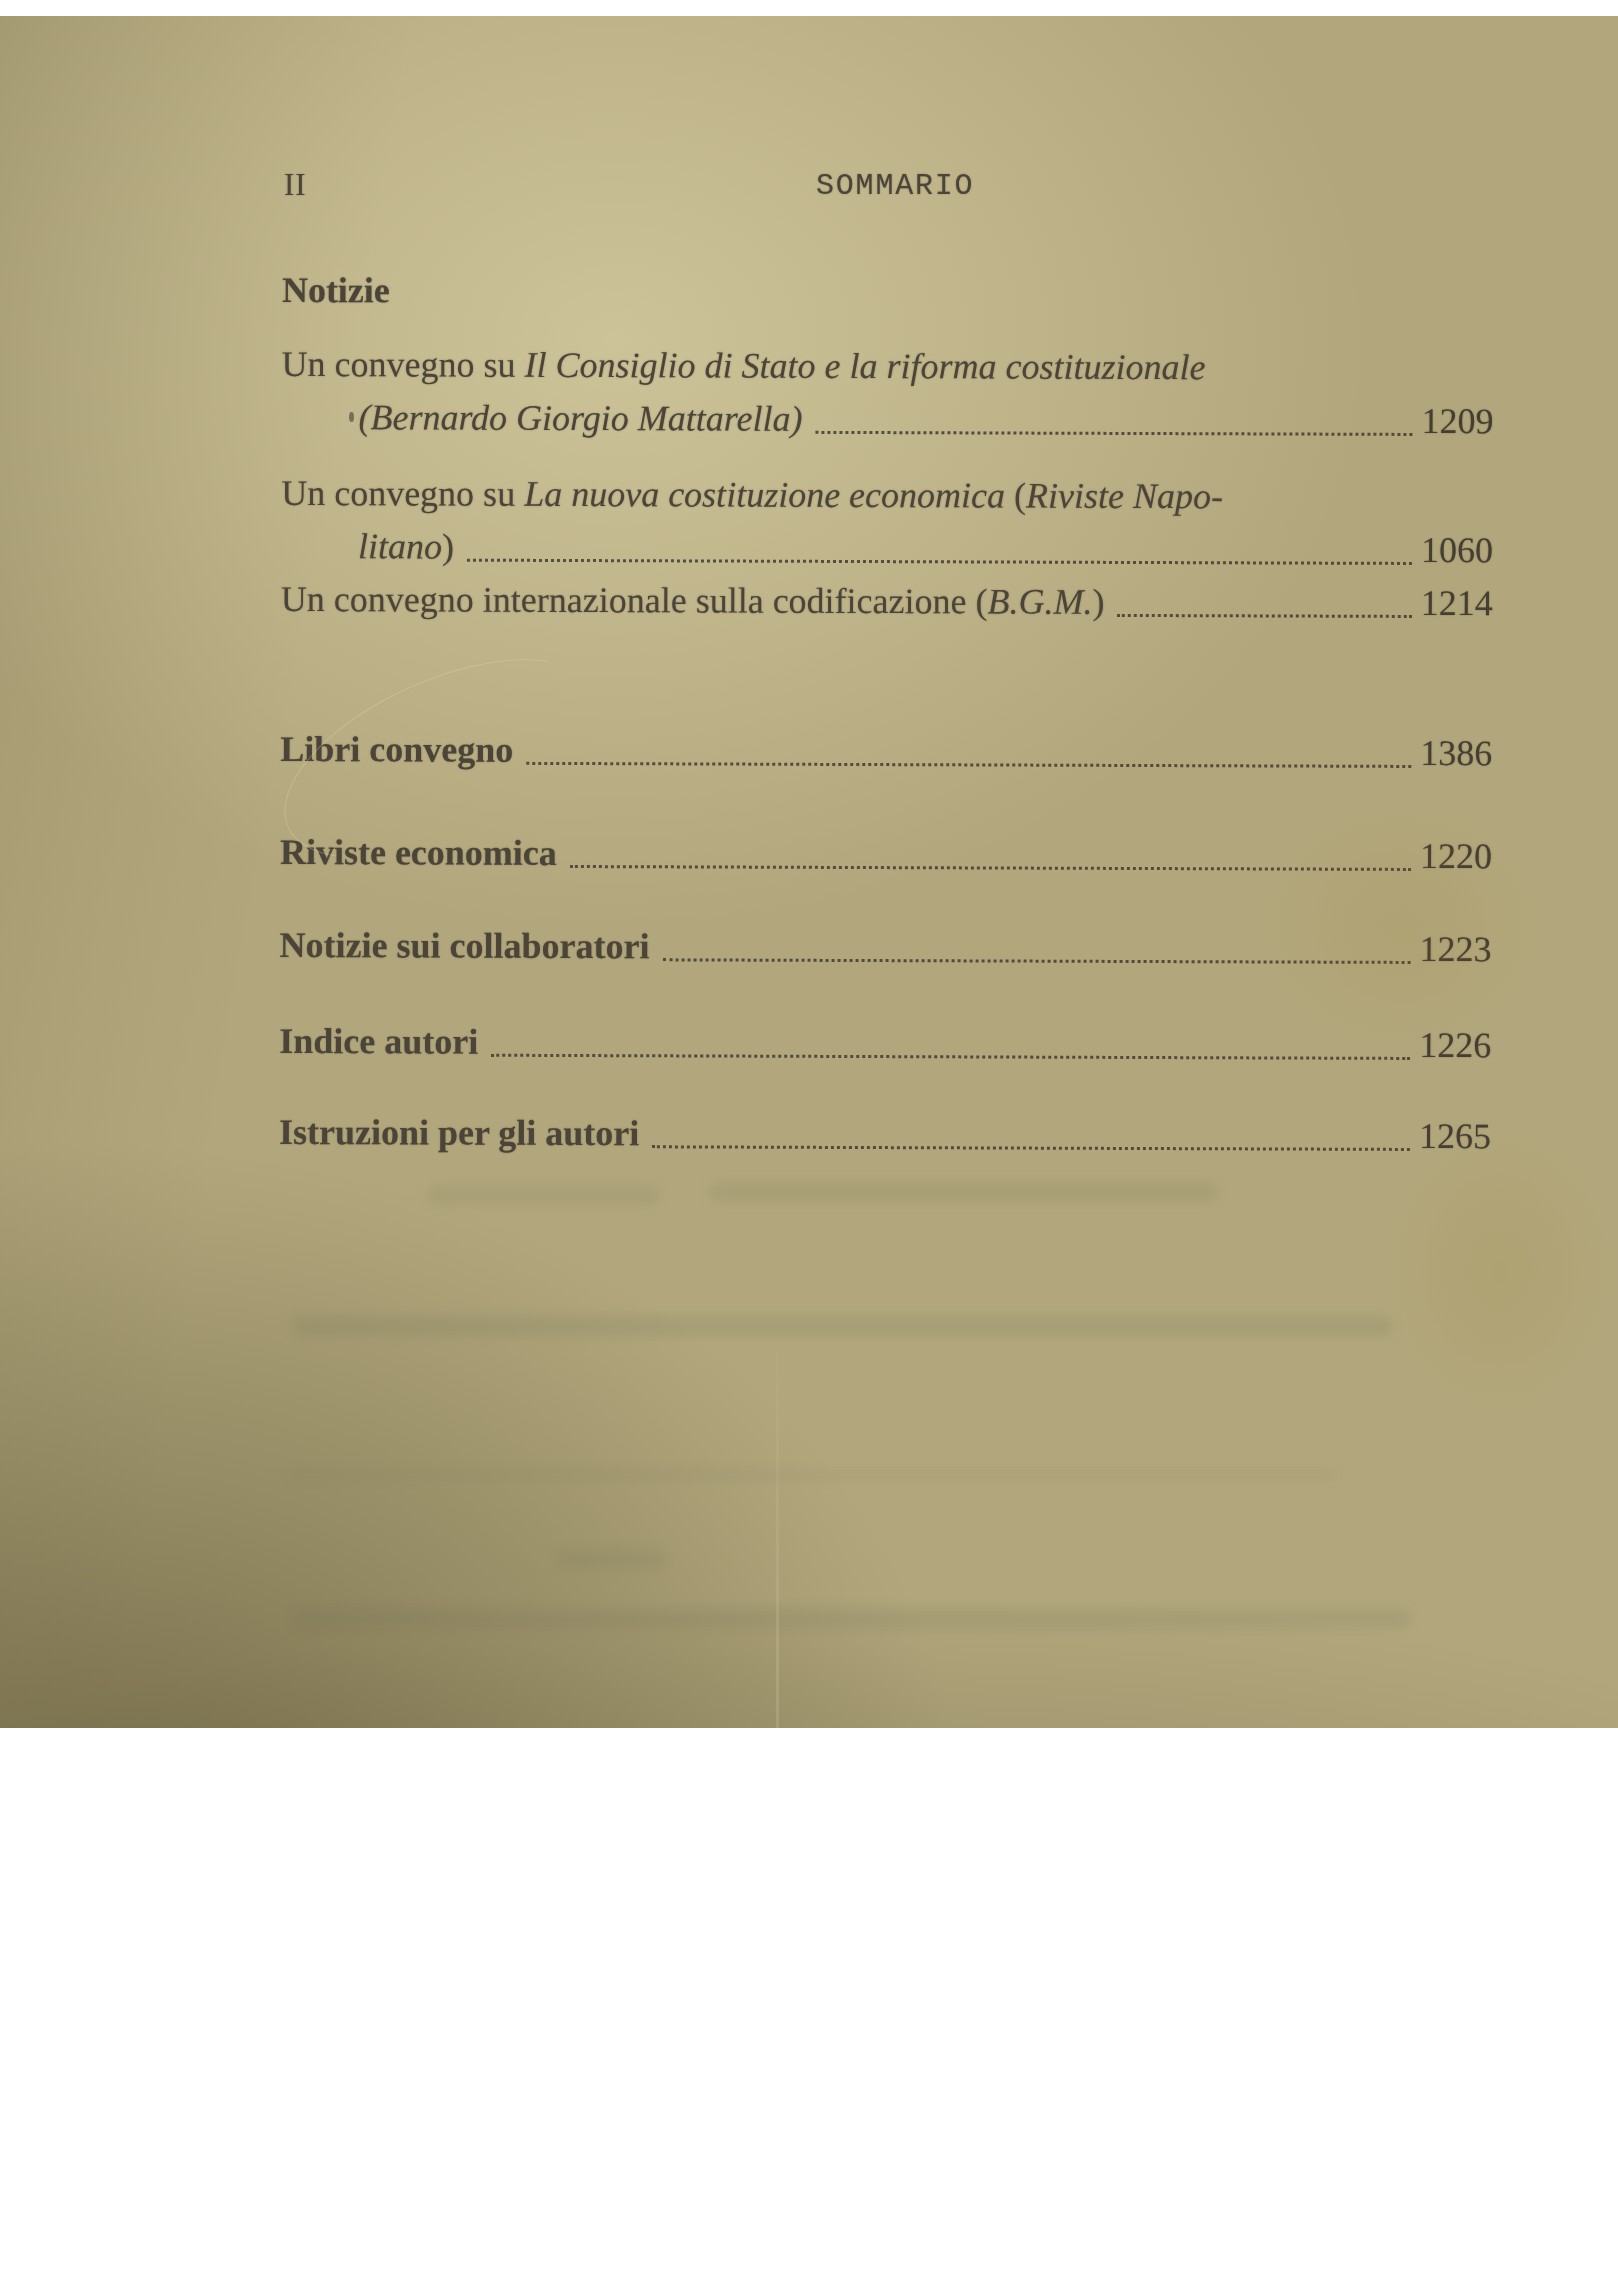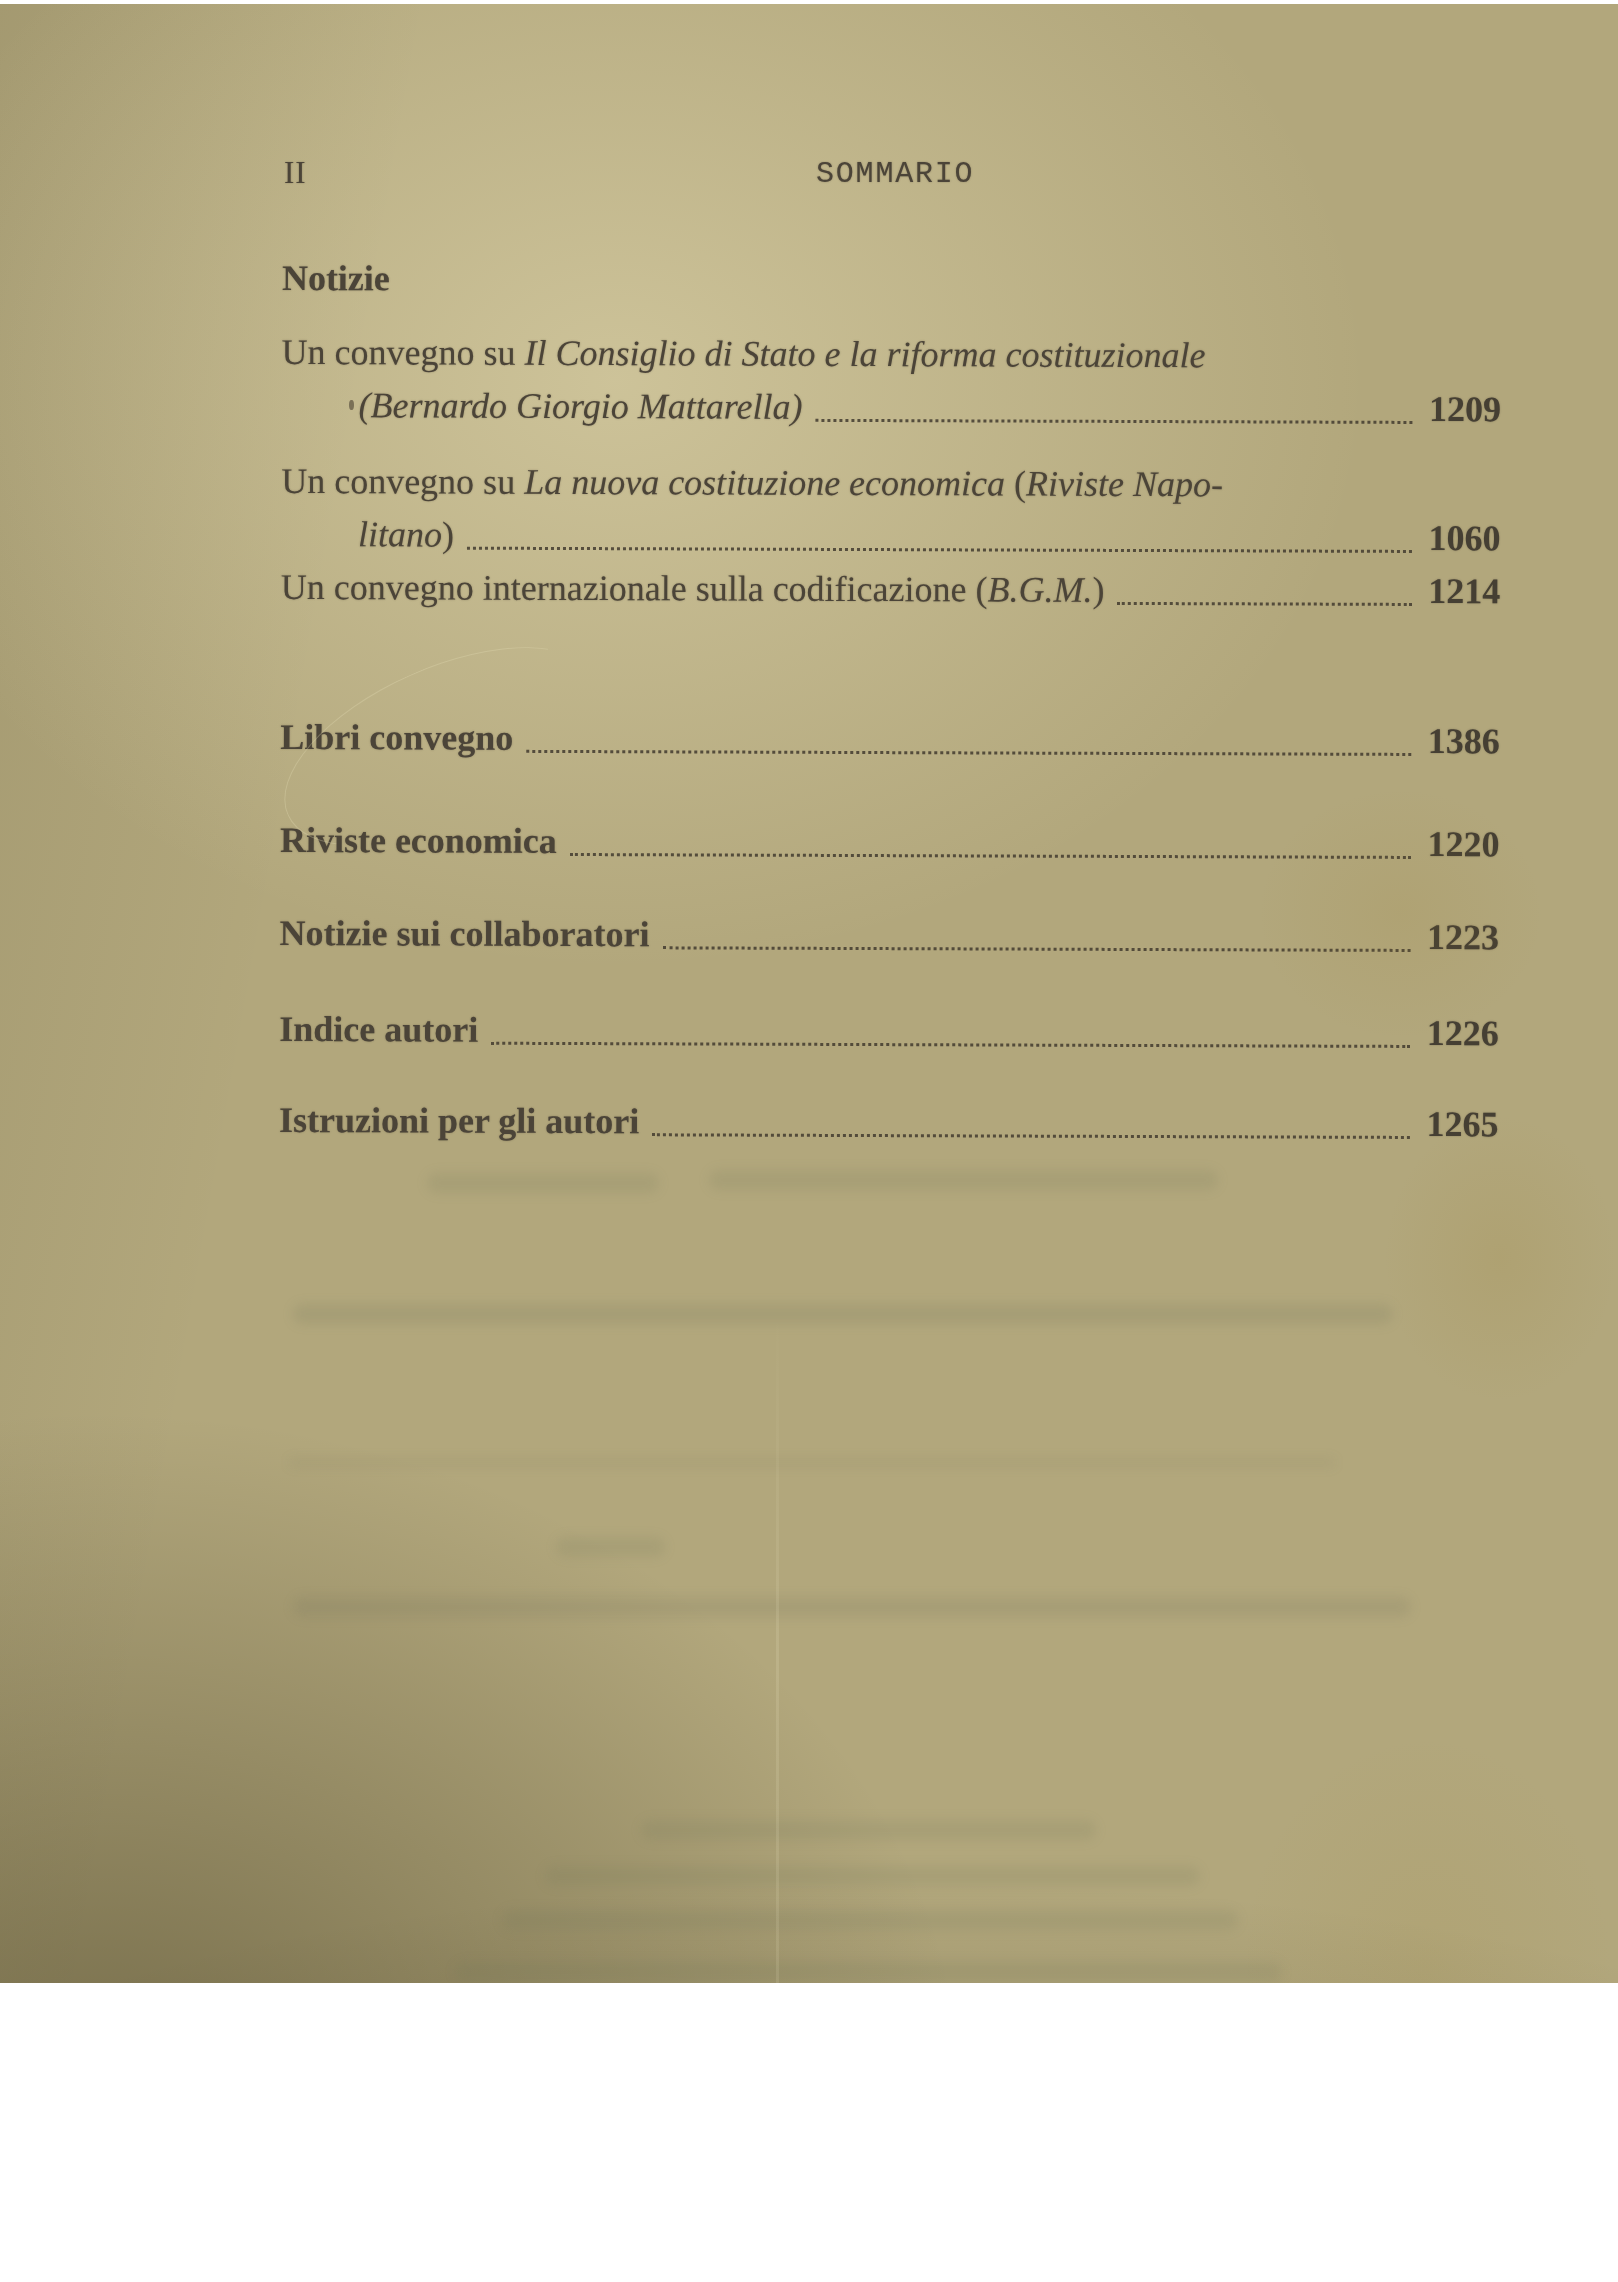--- a/index.html
+++ b/index.html
@@ -1,19 +1,19 @@
 <!DOCTYPE html>
 <html style="font-size:14.5px"><head>
 <meta charset="utf-8">
 <style>
   html,body{margin:0;padding:0;}
   body{width:1618px;height:2283px;font-family:"Liberation Serif","DejaVu Serif",serif;}
 
   .page{
-    position:absolute;left:0;top:4px;width:1618px;height:1979px;overflow:hidden;
+    position:absolute;left:0;top:16px;width:1618px;height:1712px;overflow:hidden;
     background:
       radial-gradient(ellipse 1046px 818px at 38% 19%, rgba(242,233,193,0.42), rgba(242,233,193,0) 72%),
       radial-gradient(ellipse 1318px 1046px at 6% 106%, rgba(28,22,0,0.40), rgba(28,22,0,0) 66%),
       radial-gradient(ellipse 1546px 473px at 55% 112%, rgba(30,25,5,0.22), rgba(30,25,5,0) 72%),
       linear-gradient(100deg, rgba(40,35,12,0.10), rgba(0,0,0,0) 22%),
       #b2a77c;
   }
 
   .ink{color:#4b4438;text-shadow:0 0 1.8px rgba(70,62,48,0.45);}
 
@@ -24,21 +24,21 @@
 
   .section-heading{font-size:36px;font-weight:bold;line-height:47px;margin:0 0 23.6px 0;}
 
   .entry{font-size:36px;line-height:53px;}
   .entry.bold{font-weight:bold;}
   .entry .it{font-style:italic;}
   .line{display:flex;align-items:flex-end;}
   .line .txt{white-space:pre-wrap;}
   .line.cont{padding-left:77px;}
   .dots{flex:1;min-width:36px;border-bottom:3.6px dotted rgba(66,59,47,0.85);margin:0 9px 11.8px 12.7px;}
-  .pagenum{text-align:center;min-width:87px;font-weight:bold;color:#453f33;}
+  .pagenum{text-align:left;min-width:87px;font-weight:normal;color:#453f33;}
 
   .entries > .entry:nth-child(1){margin-bottom:23.6px;}
   .entries > .entry:nth-child(2){margin-bottom:0px;}
   .entries > .entry:nth-child(3){margin-bottom:97px;}
   .entries > .entry:nth-child(4){margin-bottom:50px;}
   .entries > .entry:nth-child(5){margin-bottom:40px;}
   .entries > .entry:nth-child(6){margin-bottom:43px;}
   .entries > .entry:nth-child(7){margin-bottom:38px;}
 
   

